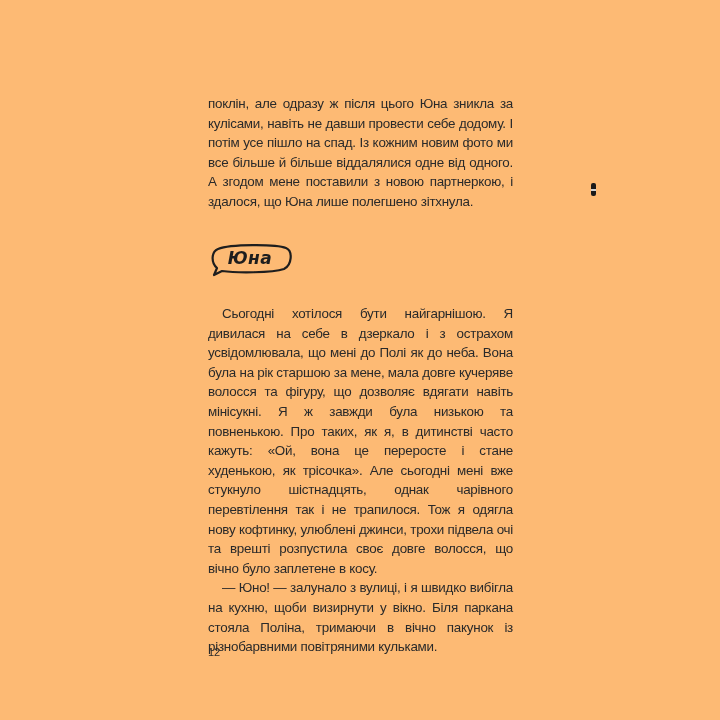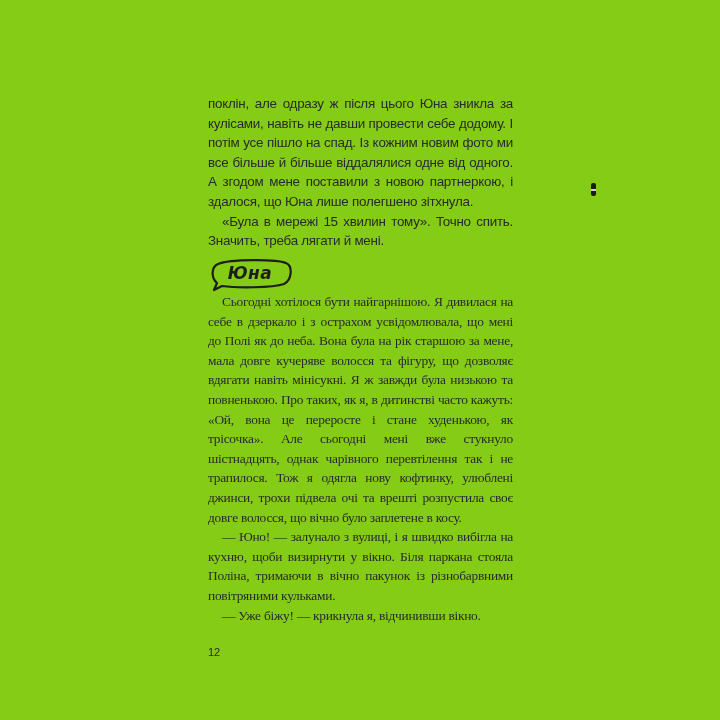--- a/index.html
+++ b/index.html
@@ -10,21 +10,21 @@
     body {
       width: 720px;
       height: 720px;
       position: relative;
       overflow: hidden;
     }
     .page {
       position: absolute;
       left: 0; top: 0;
       width: 720px; height: 720px;
-      background: #84cc16;
+      background: #fdba74;
     }
     .text-block {
       position: absolute;
       left: 208px;
       width: 305px;
       font-family: "Liberation Sans", sans-serif;
       font-size: 13.4px;
       line-height: 19.6px;
       color: #2a2a2a;
       text-align: justify;
@@ -34,26 +34,26 @@
       margin: 0;
       text-indent: 0;
     }
     .text-block p.indent {
       text-indent: 14px;
     }
     .text-block p.last-line-left {
       text-align-last: left;
     }
     .block-top { top: 94px; }
-    .block-bottom { top: 292px; font-family: Liberation Serif, serif; }
+    .block-bottom { top: 304px; }
 
     .name-bubble {
       position: absolute;
       left: 210px;
-      top: 258px;
+      top: 243px;
       width: 84px;
       height: 34px;
     }
     .name-bubble svg {
       position: absolute;
       left: 0; top: 0;
     }
     .name-bubble .bubble-label {
       position: absolute;
       left: 0; top: 0;
@@ -93,32 +93,30 @@
       background: #d0d0d0;
     }
   </style>
 </head>
 <body>
 
 <div class="page">
 
   <div class="text-block block-top">
     <p class="last-line-left">поклін, але одразу ж після цього Юна зникла за кулісами, навіть не давши провести себе додому. І потім усе пішло на спад. Із кожним новим фото ми все більше й більше віддалялися одне від одного. А згодом мене поставили з новою партнеркою, і здалося, що Юна лише полегшено зітхнула.</p>
-    <p class="indent last-line-left">«Була в мережі 15 хвилин тому». Точно спить. Значить, треба лягати й мені.</p>
   </div>
 
   <div class="name-bubble">
     <svg width="84" height="34" viewBox="0 0 84 34">
       <path d="M8 6 C 20 1, 66 1, 76 5 C 83 8, 82 22, 74 26 C 62 30, 26 30, 12 28 L 4 32 L 7 25 C 1 20, 1 9, 8 6 Z" fill="none" stroke="#1e1e1e" stroke-width="2.2" stroke-linejoin="round" stroke-linecap="round"></path>
     </svg>
     <span class="bubble-label">Юна</span>
   </div>
 
   <div class="text-block block-bottom">
     <p class="indent last-line-left">Сьогодні хотілося бути найгарнішою. Я дивилася на себе в дзеркало і з острахом усвідомлювала, що мені до Полі як до неба. Вона була на рік старшою за мене, мала довге кучеряве волосся та фігуру, що дозволяє вдягати навіть мінісукні. Я ж завжди була низькою та повненькою. Про таких, як я, в дитинстві часто кажуть: «Ой, вона це переросте і стане худенькою, як трісочка». Але сьогодні мені вже стукнуло шістнадцять, однак чарівного перевтілення так і не трапилося. Тож я одягла нову кофтинку, улюблені джинси, трохи підвела очі та врешті розпустила своє довге волосся, що вічно було заплетене в косу.</p>
     <p class="indent last-line-left">— Юно! — залунало з вулиці, і я швидко вибігла на кухню, щоби визирнути у вікно. Біля паркана стояла Поліна, тримаючи в вічно пакунок із різнобарвними повітряними кульками.</p>
-    <p class="indent last-line-left">— Уже біжу! — крикнула я, відчинивши вікно.</p>
   </div>
 
   <div class="page-number">12</div>
 
   <div class="edge-mark"></div>
 </div>
 
 </body></html>

